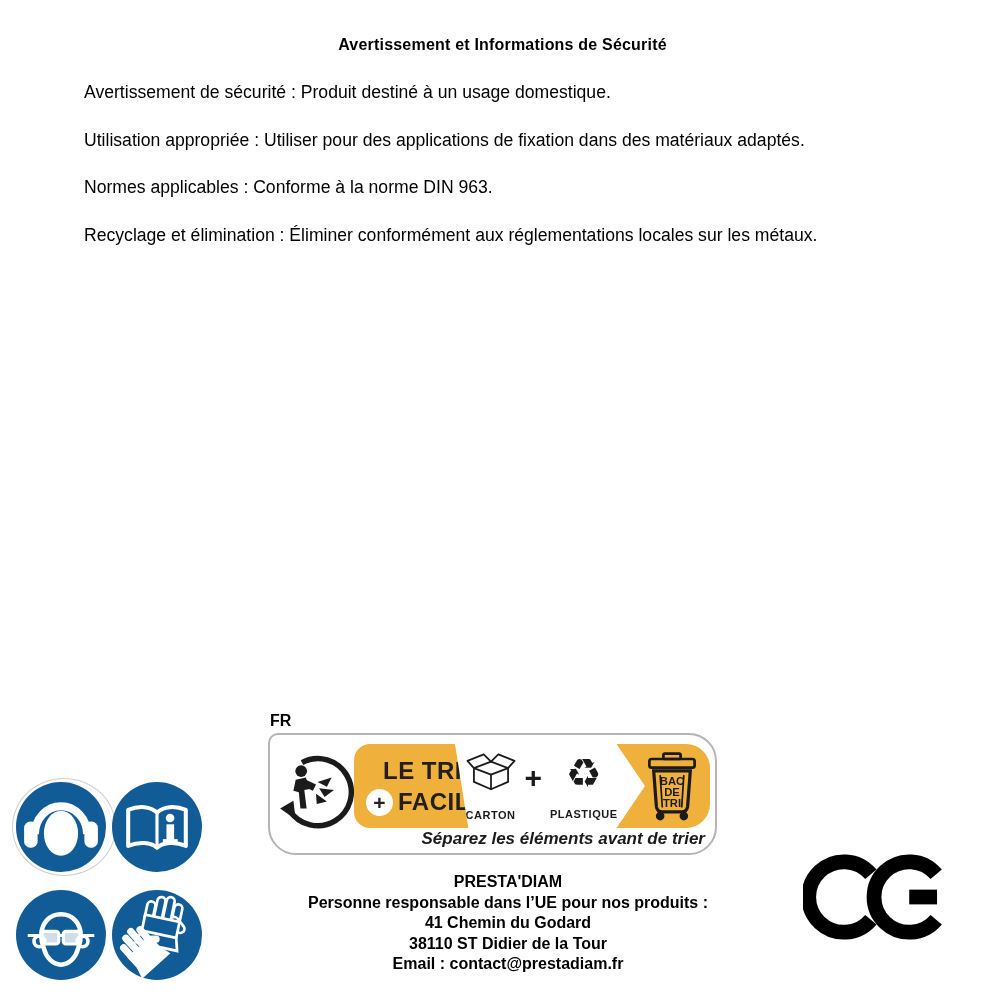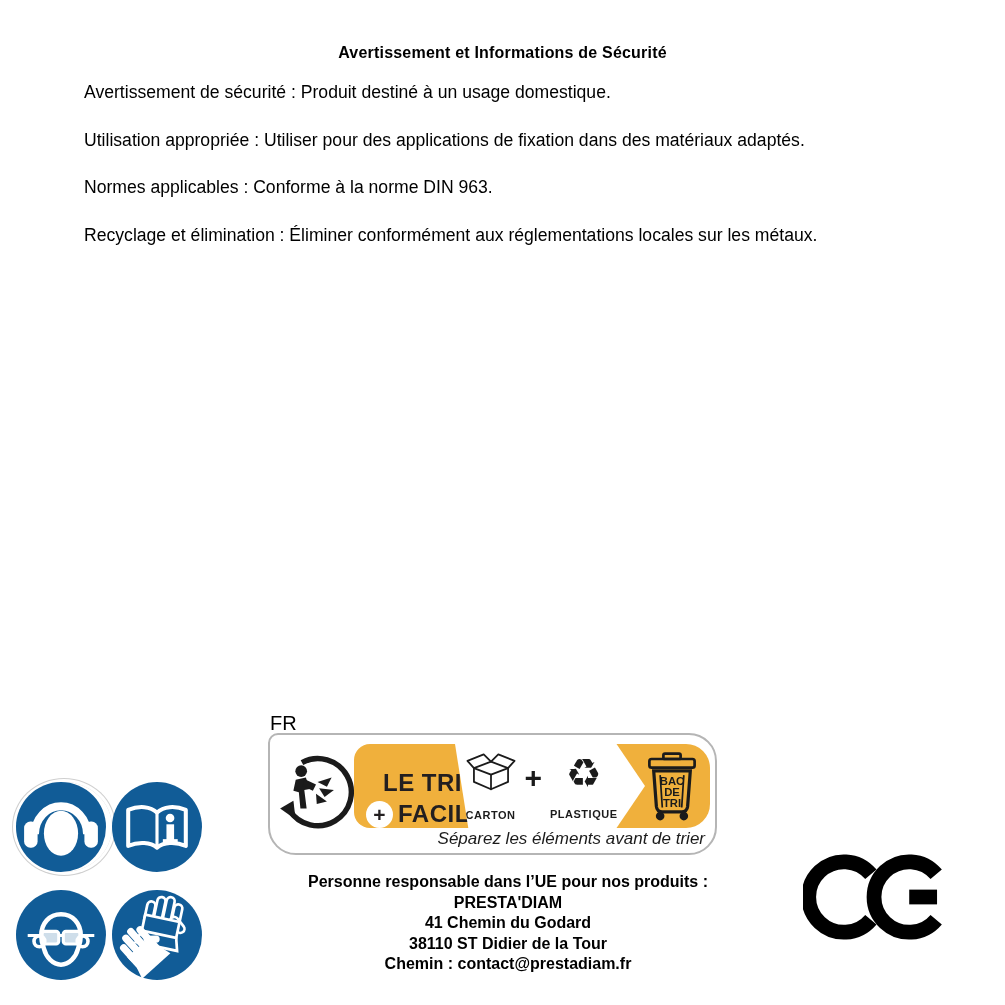--- a/index.html
+++ b/index.html
@@ -7,47 +7,47 @@
     --yellow:#f0b03c;
     --ink:#1b1b1b;
   }
   html,body{margin:0;padding:0;background:#fff;}
   .canvas{
     position:relative;width:1005px;height:1005px;background:#ffffff;
     font-family:"Liberation Sans",sans-serif;color:#000;overflow:hidden;
   }
   
   .title{
-    position:absolute;top:28px;left:0;right:0;margin:16px;
+    position:absolute;top:28px;left:0;right:0;margin:8px;
     text-align:center;font-size:16px;font-weight:bold;letter-spacing:.2px;
   }
   .paras{position:absolute;left:84px;top:80px;width:864px;font-size:17.6px;line-height:25.5px;}
   .paras p{margin:0 0 22px 0;}
   
   .picto-grid{
     position:absolute;left:16px;top:782px;width:200px;
     display:grid;grid-template-columns:96px 96px;row-gap:18px;
   }
   .picto{width:90px;height:90px;display:block;}
   .picto .bg{fill:var(--blue);}
   .ringed{border-radius:50%;box-shadow:0 0 0 3px #fff,0 0 0 4px #cfcfcf;}
   
-  .fr-code{position:absolute;left:270px;top:712px;font-weight:normal;font-size:20px;}
+  .fr-code{position:absolute;left:270px;top:712px;font-weight:bold;font-size:16px;}
   .tri-box{
     position:absolute;left:268px;top:733px;width:449px;height:122px;box-sizing:border-box;
     background:#fff;border:2px solid #b5b5b5;border-radius:10px 28px 28px 28px;
   }
   .triman{position:absolute;left:7px;top:10px;width:78px;height:96px;}
   .triman .stroke{fill:none;stroke:var(--ink);stroke-width:7;}
   .triman .solid{fill:var(--ink);}
   .yellow-banner{
     position:absolute;left:84px;top:9px;right:5px;height:84px;
     background:var(--yellow);border-radius:16px 24px 24px 16px;
   }
-  .headline{position:absolute;left:12px;top:25px;color:#231f20;}
+  .headline{position:absolute;left:12px;top:13px;color:#231f20;}
   .hl1{font-size:24px;font-weight:800;letter-spacing:.5px;margin-left:17px;}
   .hl2{display:flex;align-items:center;margin-top:3px;}
   .plus-circle{
     width:27px;height:27px;background:#fff;border-radius:50%;
     display:flex;align-items:center;justify-content:center;
     font-size:21px;font-weight:900;color:#231f20;margin-right:5px;line-height:1;
   }
   .hl2 .word{font-size:24px;font-weight:800;letter-spacing:.5px;}
   .white-arrow{
     position:absolute;left:101px;top:0;width:190px;height:84px;background:#fff;
@@ -58,21 +58,21 @@
   .material{display:flex;flex-direction:column;align-items:center;}
   .mat-label{font-size:11px;font-weight:bold;letter-spacing:.5px;color:var(--ink);margin-top:14px;}
   .carton-svg{width:52px;height:44px;}
   .carton-svg path{fill:none;stroke:var(--ink);stroke-width:2.2;stroke-linejoin:round;stroke-linecap:round;}
   .recycle-glyph{font-size:40px;line-height:42px;color:var(--ink);font-family:"DejaVu Sans",sans-serif;}
   .mat-plus{font-size:30px;font-weight:bold;color:var(--ink);margin:0 1px 16px;}
   .bin{position:absolute;right:10px;top:5px;width:56px;height:76px;}
   .bin .ln{fill:none;stroke:var(--ink);}
   .bin text{font-family:"Liberation Sans",sans-serif;font-weight:bold;font-size:10.5px;fill:var(--ink);}
   .tagline{
-    position:absolute;right:10px;bottom:4px;font-style:italic;font-weight:normal;
+    position:absolute;right:10px;bottom:4px;font-style:italic;font-weight:bold;
     font-size:17px;color:var(--ink);
   }
   
   .address{
     position:absolute;left:248px;top:872px;width:520px;text-align:center;
     font-weight:bold;font-size:16px;line-height:20.5px;
   }
   
   .ce{position:absolute;left:803px;top:845px;width:142px;height:104px;}
   .ce path{fill:none;stroke:#000;stroke-width:26;}
@@ -204,25 +204,25 @@
         <text x="26" y="30" text-anchor="middle">BAC</text>
         <text x="26" y="40.5" text-anchor="middle">DE</text>
         <text x="26" y="51" text-anchor="middle">TRI</text>
       </svg>
     </div>
 
     <div class="tagline">Séparez les éléments avant de trier</div>
   </div>
 
   <div class="address">
+    <div>PRESTA'DIAM</div>
     <div>Personne responsable dans l’UE pour nos produits :</div>
-    <div>PRESTA'DIAM</div>
     <div>41 Chemin du Godard</div>
     <div>38110 ST Didier de la Tour</div>
-    <div>Chemin : contact@prestadiam.fr</div>
+    <div>Email : contact@prestadiam.fr</div>
   </div>
 
   <svg class="ce" viewBox="0 0 250 180">
     <path d="M119.5 50.1 A62 62 0 1 0 119.5 129.9"></path>
     <path d="M234.5 50.1 A62 62 0 1 0 234.5 129.9"></path>
     <path d="M187 90 H236"></path>
   </svg>
 
 </div>
 

